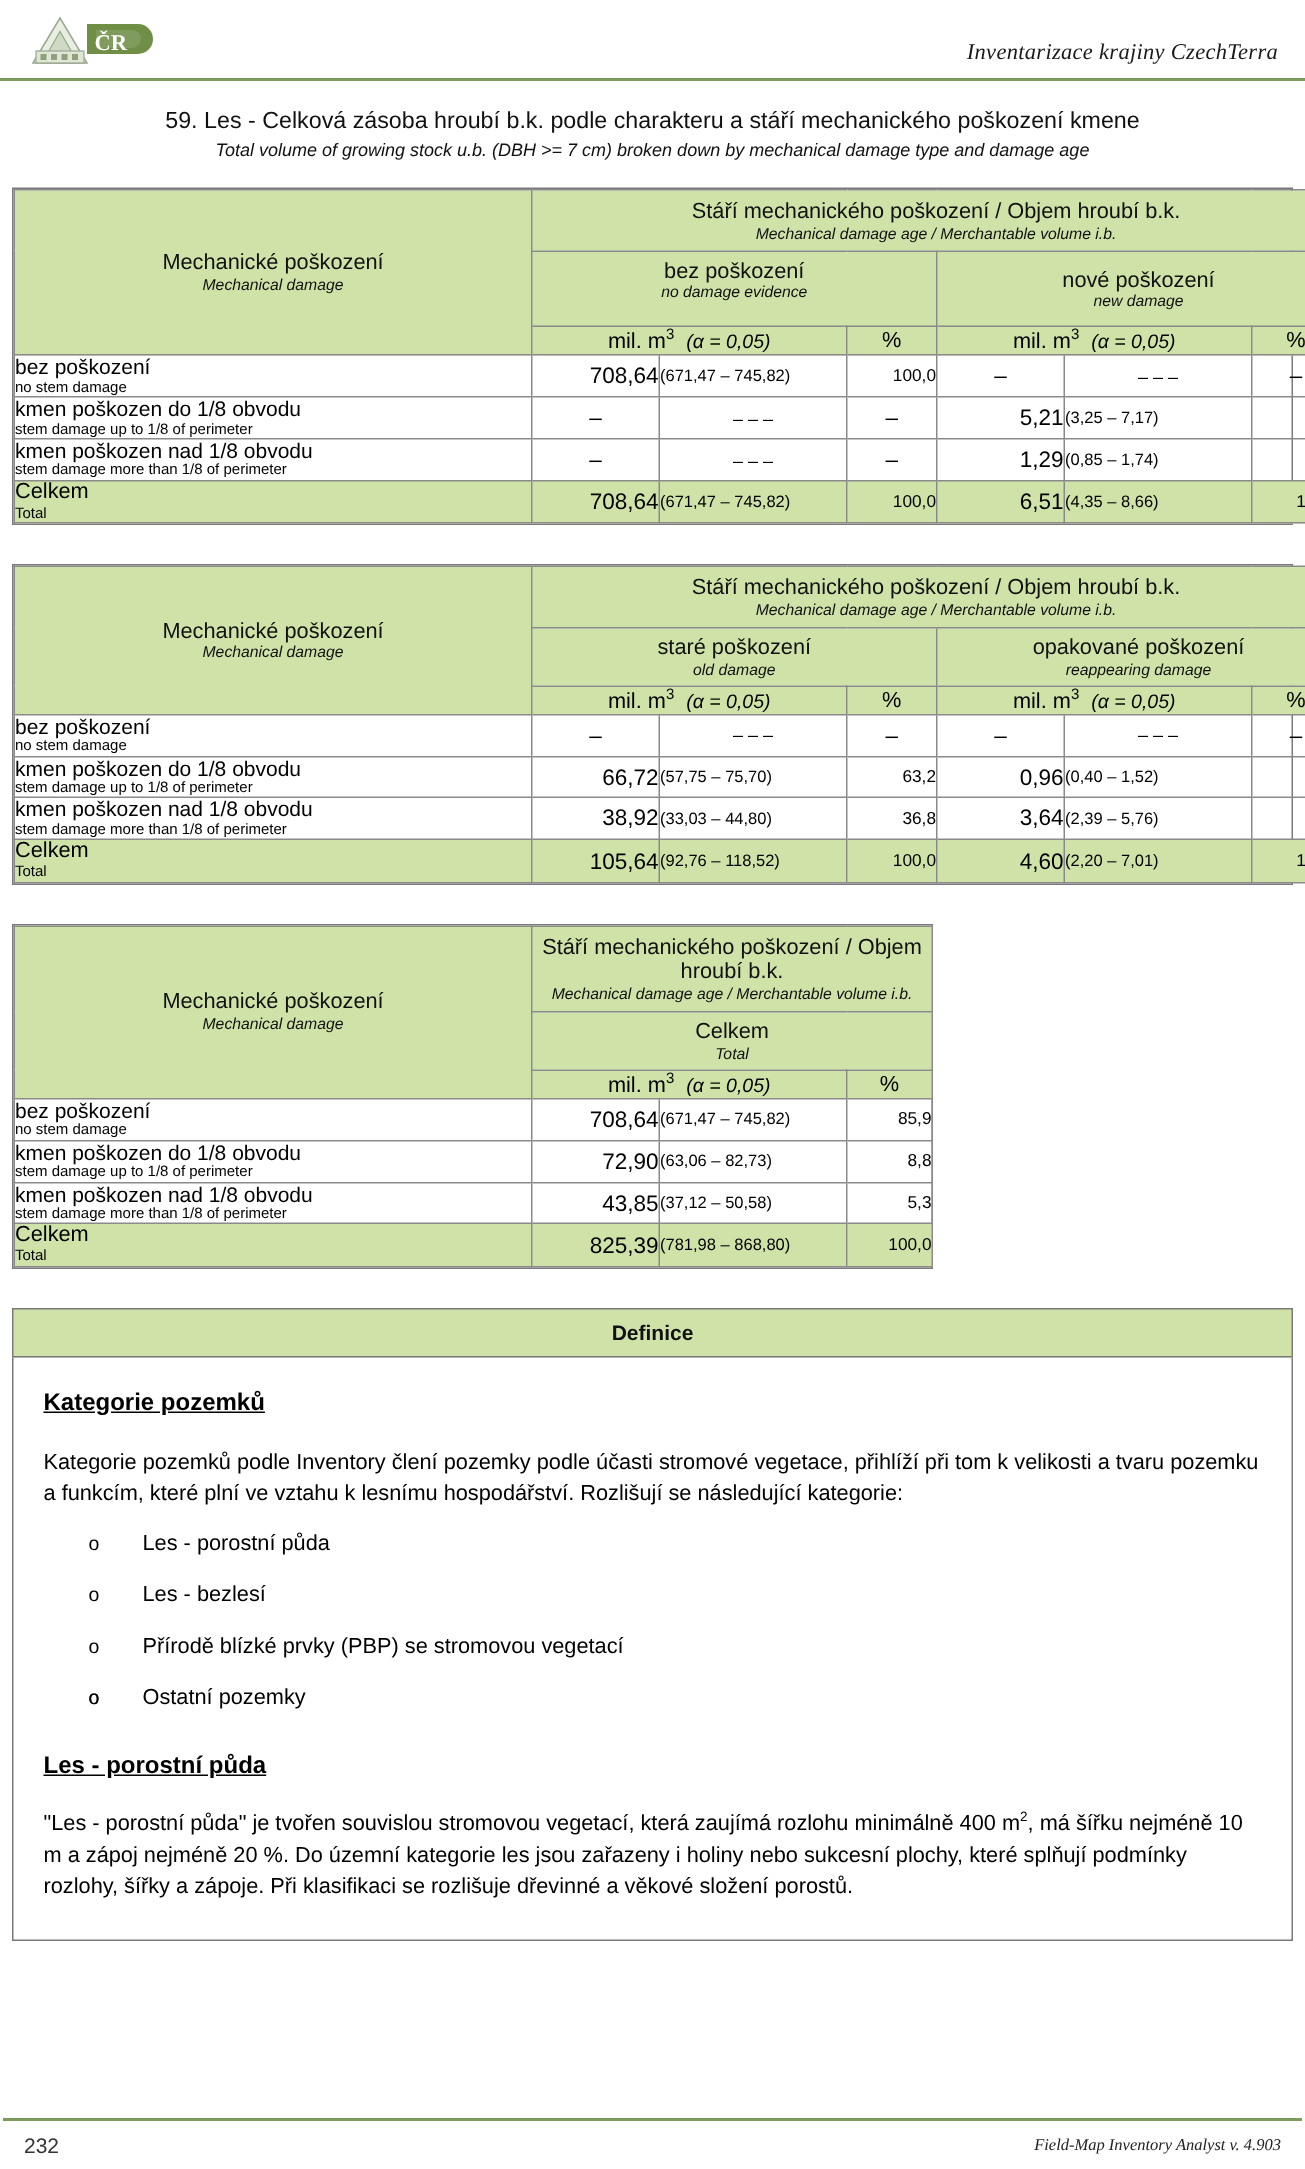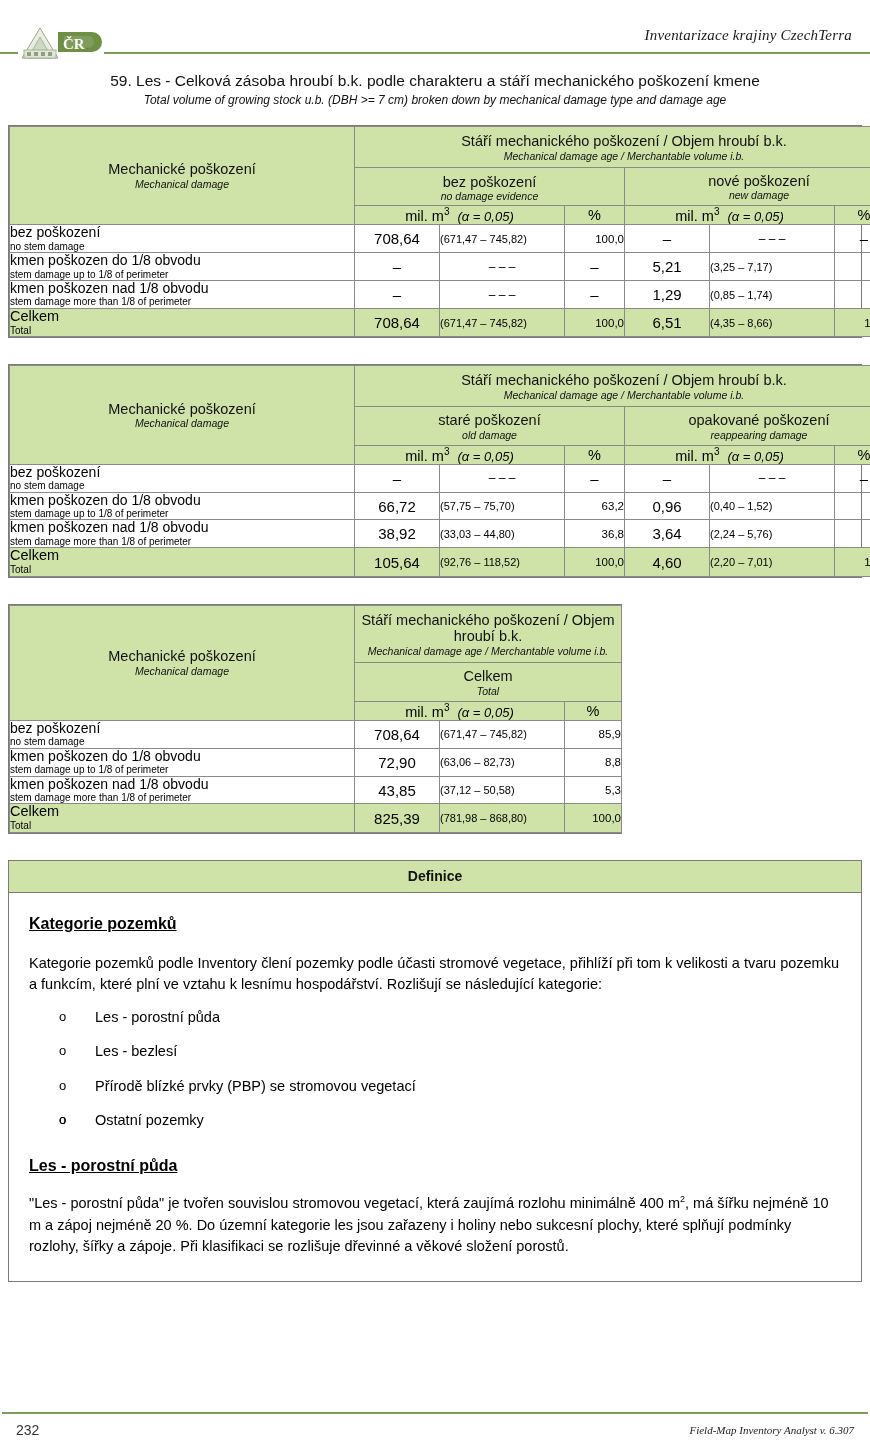--- a/index.html
+++ b/index.html
@@ -19,21 +19,21 @@
   }
   
   .pg-header {
     position: relative;
     height: 54px;
     border-bottom: 2px solid #7d9b5b;
     padding: 0 18px;
   }
   .logo {
     position: absolute;
-    left: 18px; top: 20px;
+    left: 18px; top: 4px;
     width: 86px; height: 44px;
     overflow: hidden;
   }
   .hdr-title {
     position: absolute;
     right: 18px; bottom: 8px;
     font-family: "Liberation Serif", serif;
     font-style: italic;
     font-size: 15px;
     color: #1a1a1a;
@@ -91,21 +91,21 @@
   .lbl .en { font-size: 10px; line-height: 1.15; }
   .colhdr {
     text-align: center;
     font-size: 14.5px;
     padding: 3px 0 4px 0;
     white-space: nowrap;
   }
   .colhdr .sup { font-size: 10px; vertical-align: super; }
   .colhdr .alpha { font-size: 13px; font-style: italic; margin-left: 8px; }
   .val {
-    text-align: center;
+    text-align: right;
     font-size: 15px;
     padding: 4px 4px 4px 0;
     white-space: nowrap;
   }
   .ci {
     text-align: left;
     font-size: 11px;
     padding: 5px 2px 4px 6px;
     white-space: nowrap;
   }
@@ -241,21 +241,21 @@
             <div class="hdr-en">Mechanical damage</div>
           </td>
           <td class="grn" colspan="6">
             <div class="hdr-cz" style="padding-top:6px">Stáří mechanického poškození / Objem hroubí b.k.</div>
             <div class="hdr-en" style="padding-bottom:5px">Mechanical damage age / Merchantable volume i.b.</div>
           </td>
         </tr>
         <tr>
           <td class="grn" colspan="3">
             <div class="hdr-cz" style="padding-top:5px">bez poškození</div>
-            <div class="hdr-en" style="padding-bottom:2px">no damage evidence</div>
+            <div class="hdr-en" style="padding-bottom:16px">no damage evidence</div>
           </td>
           <td class="grn" colspan="3">
             <div class="hdr-cz" style="padding-top:5px">nové poškození</div>
             <div class="hdr-en" style="padding-bottom:4px">new damage</div>
           </td>
         </tr>
         <tr>
           <td class="grn colhdr" colspan="2">
             <span>mil. m</span><span class="sup">3</span><span class="alpha">(α = 0,05)</span>
           </td>
@@ -387,21 +387,21 @@
         </tr>
         <tr>
           <td class="lbl">
             <div class="cz">kmen poškozen nad 1/8 obvodu</div>
             <div class="en">stem damage more than 1/8 of perimeter</div>
           </td>
           <td class="val">38,92</td>
           <td class="ci">(33,03  –   44,80)</td>
           <td class="pct">36,8</td>
           <td class="val">3,64</td>
-          <td class="ci">(2,24  –   5,76)</td>
+          <td class="ci">(2,39  –   5,76)</td>
           <td class="pct">79,1</td>
         </tr>
         <tr class="totrow">
           <td class="lbl">
             <div class="cz">Celkem</div>
             <div class="en">Total</div>
           </td>
           <td class="val">105,64</td>
           <td class="ci">(92,76 – 118,52)</td>
           <td class="pct">100,0</td>
@@ -509,16 +509,16 @@
         <span class="bullet">o</span>
         <span>Ostatní pozemky</span>
       </li>
     </ul>
     <h3 class="dh2">Les - porostní půda</h3>
     <p class="dp"><span>"Les - porostní půda" je tvořen souvislou stromovou vegetací, která zaujímá rozlohu minimálně 400 m</span><sup class="s2">2</sup><span>, má šířku nejméně 10 m a zápoj nejméně 20 %. Do územní kategorie les jsou zařazeny i holiny nebo sukcesní plochy, které splňují podmínky rozlohy, šířky a zápoje. Při klasifikaci se rozlišuje dřevinné a věkové složení porostů.</span></p>
   </div>
 
   <div class="pg-footer">
     <div class="pg-num">232</div>
-    <div class="foot-right">Field-Map Inventory Analyst v. 6.307</div>
+    <div class="foot-right">Field-Map Inventory Analyst v. 4.903</div>
   </div>
 
 </div>
 
 </body></html>

